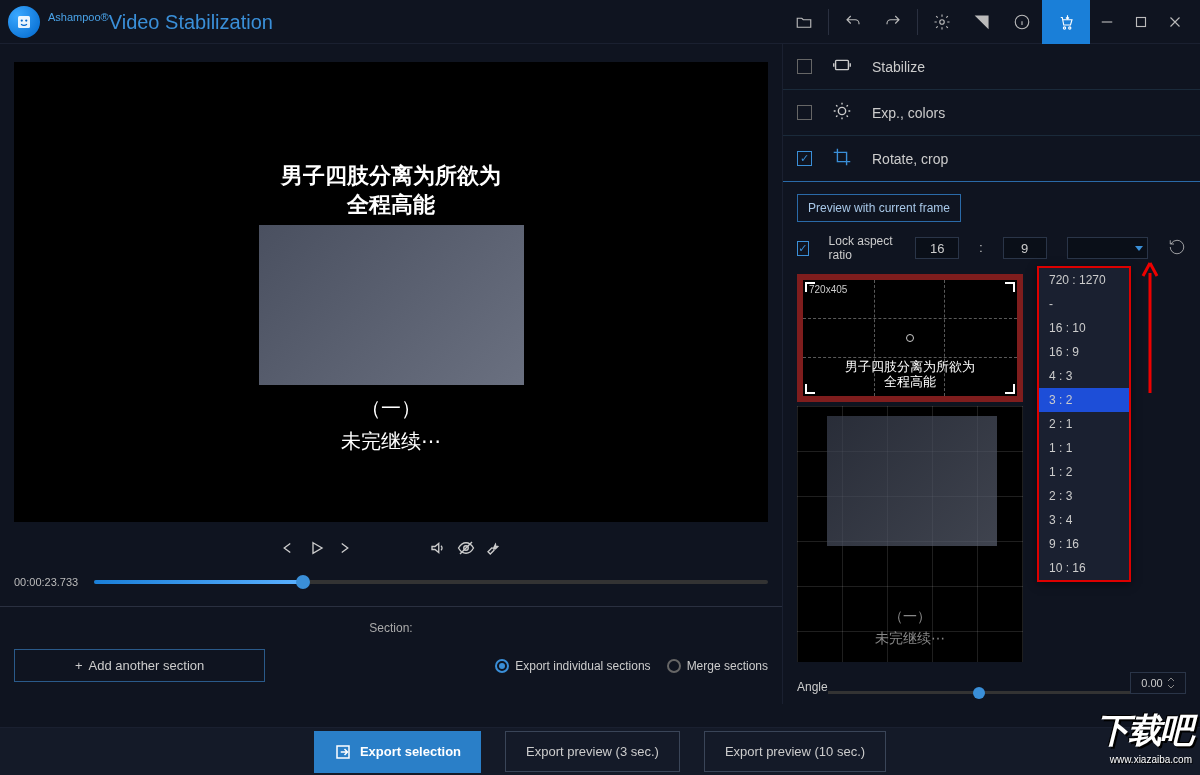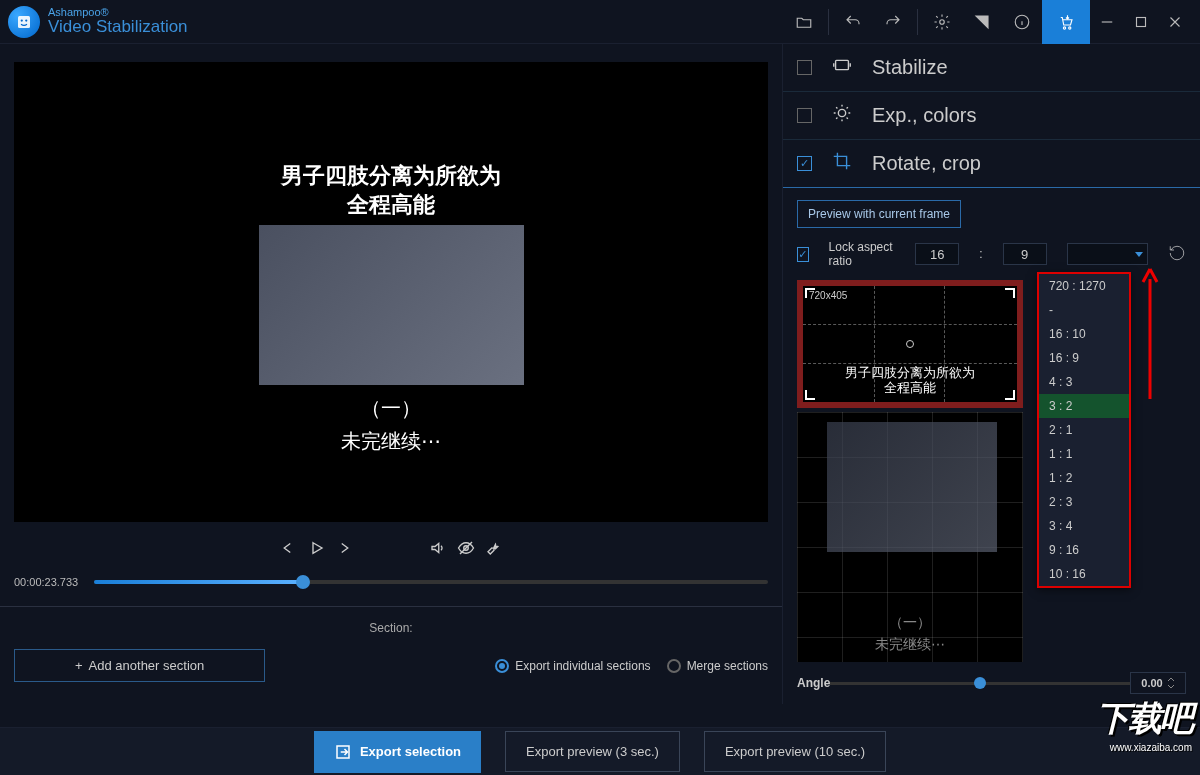--- a/index.html
+++ b/index.html
@@ -1,22 +1,22 @@
 <!DOCTYPE html>
 <html><head>
 <meta charset="utf-8">
 <style>
 *{box-sizing:border-box;margin:0;padding:0;font-family:"Segoe UI",Arial,sans-serif;}
 body{width:1200px;height:775px;background:#0f1420;color:#ccc;overflow:hidden;position:relative;}
 .titlebar{height:44px;background:#0f1420;display:flex;align-items:center;padding:0 8px;border-bottom:1px solid #1a2030;}
 .logo{width:32px;height:32px;border-radius:50%;background:radial-gradient(circle at 30% 30%,#3aa8ff,#0066cc);display:flex;align-items:center;justify-content:center;margin-right:8px;}
 .logo svg{width:18px;height:18px;}
-.brand{display:flex;flex-direction:column;line-height:1.1;}
+.brand{display:flex;flex-direction:row;line-height:1.1;}
 .brand-top{font-size:11px;color:#4aa3e8;}
-.brand-bottom{font-size:17px;color:#3a8fd8;}
+.brand-bottom{font-size:20px;color:#3a8fd8;}
 .tb-right{margin-left:auto;display:flex;align-items:center;height:100%;}
 .tb-btn{width:40px;height:44px;display:flex;align-items:center;justify-content:center;color:#bbb;cursor:pointer;}
 .tb-btn svg{width:18px;height:18px;stroke:#bbb;fill:none;stroke-width:1.5;}
 .tb-sep{width:1px;height:26px;background:#2a3040;margin:0 4px;}
 .cart-btn{background:#1a7fd8;width:48px;}
 .cart-btn svg{stroke:#fff;}
 .win-btn{width:34px;}
 
 .main{display:flex;height:660px;}
 .left{width:782px;display:flex;flex-direction:column;}
@@ -42,21 +42,21 @@
 .section-label{text-align:center;font-size:12px;color:#aaa;margin:6px 0 14px;}
 .section-row{display:flex;align-items:center;gap:20px;}
 .add-section-btn{border:1px solid #2a5a8a;padding:8px 60px;font-size:13px;color:#ccc;display:flex;align-items:center;gap:6px;cursor:pointer;}
 .radio-group{display:flex;align-items:center;gap:16px;margin-left:auto;}
 .radio{display:flex;align-items:center;gap:6px;font-size:12px;cursor:pointer;}
 .radio-circle{width:14px;height:14px;border:2px solid #666;border-radius:50%;display:flex;align-items:center;justify-content:center;}
 .radio-circle.checked{border-color:#3a8fd8;}
 .radio-circle.checked::after{content:"";width:6px;height:6px;background:#3a8fd8;border-radius:50%;}
 
 .right{flex:1;border-left:1px solid #1a2030;display:flex;flex-direction:column;overflow:hidden;}
-.panel-row{display:flex;align-items:center;padding:10px 14px;border-bottom:1px solid #1a2a3a;gap:19px;font-size:20px;cursor:pointer;}
+.panel-row{display:flex;align-items:center;padding:10px 14px;border-bottom:1px solid #1a2a3a;gap:19px;font-size:14px;cursor:pointer;}
 .panel-row.active{border-bottom:1px solid #2a6aa8;}
 .checkbox{width:15px;height:15px;border:1px solid #666;display:flex;align-items:center;justify-content:center;}
 .checkbox.checked{border-color:#3a8fd8;}
 .checkbox.checked::after{content:"✓";color:#3a8fd8;font-size:11px;}
 .panel-icon svg{width:22px;height:22px;stroke:#ccc;fill:none;stroke-width:1.5;}
 .panel-row.active .panel-icon svg{stroke:#3a8fd8;}
 
 .panel-body{padding:12px 14px;display:flex;flex-direction:column;gap:12px;flex:1;overflow:hidden;}
 .preview-btn{border:1px solid #2a6aa8;padding:6px 10px;font-size:12px;color:#a8c8e8;cursor:pointer;align-self:flex-start;}
 .lock-row{display:flex;align-items:center;gap:20px;font-size:12px;}
@@ -71,35 +71,35 @@
 .crop-center{position:absolute;left:50%;top:50%;width:8px;height:8px;border:1px solid #ccc;border-radius:50%;transform:translate(-50%,-50%);}
 .crop-text{position:absolute;bottom:6px;width:100%;text-align:center;font-size:13px;color:#fff;line-height:1.2;}
 .crop-bg{position:absolute;left:0;top:132px;width:226px;height:260px;background:#000;}
 .crop-bg-grid{position:absolute;inset:0;background-image:linear-gradient(rgba(255,255,255,.12) 1px,transparent 1px),linear-gradient(90deg,rgba(255,255,255,.12) 1px,transparent 1px);background-size:45px 45px;}
 .crop-bg-img{position:absolute;left:30px;top:10px;width:170px;height:130px;background:linear-gradient(135deg,#3a4050,#5a6070);opacity:.7;}
 .crop-bg-text{position:absolute;bottom:40px;width:100%;text-align:center;color:#888;font-size:14px;}
 .crop-bg-text2{position:absolute;bottom:18px;width:100%;text-align:center;color:#888;font-size:14px;}
 
 .dropdown{position:absolute;left:240px;top:-8px;width:94px;background:#1a2030;border:2px solid #d00;box-shadow:0 2px 8px rgba(0,0,0,.5);z-index:10;}
 .dropdown-item{padding:5px 10px;font-size:12px;color:#ccc;cursor:pointer;}
-.dropdown-item:hover,.dropdown-item.highlight{background:#14532d;}
+.dropdown-item:hover,.dropdown-item.highlight{background:#1d4ed8;}
 .arrow-annotation{position:absolute;left:338px;top:-16px;z-index:11;}
 .arrow-annotation svg{width:30px;height:140px;}
 
-.angle-row{display:flex;align-items:center;padding:10px 14px;font-size:12px;font-weight:bold;}
+.angle-row{display:flex;align-items:flex-end;padding:10px 14px;font-size:12px;}
 .angle-slider{flex:1;height:3px;background:#333;position:relative;}
 .angle-thumb{position:absolute;left:50%;top:50%;width:12px;height:12px;background:#3a8fd8;border-radius:50%;transform:translate(-50%,-50%);}
 .angle-val{width:56px;height:22px;border:1px solid #2a3548;text-align:center;font-size:11px;display:flex;align-items:center;justify-content:center;gap:4px;}
 
 .footer{position:absolute;bottom:0;left:0;right:0;height:48px;background:#141a28;display:flex;align-items:center;justify-content:center;gap:24px;border-top:1px solid #1a2030;}
 .export-btn{padding:12px 20px;font-size:13px;cursor:pointer;display:flex;align-items:center;gap:8px;}
 .export-primary{background:#2a7fc8;color:#fff;font-weight:600;}
 .export-secondary{border:1px solid #3a4558;color:#ccc;}
 
-.watermark{position:absolute;right:8px;bottom:22px;text-align:right;z-index:20;}
+.watermark{position:absolute;right:8px;bottom:10px;text-align:right;z-index:20;}
 .watermark-big{font-size:34px;font-weight:900;color:#fff;text-shadow:2px 2px 0 #000,-1px -1px 0 #000;font-style:italic;letter-spacing:-2px;}
 .watermark-small{font-size:10px;color:#fff;text-shadow:1px 1px 0 #000;}
 
 .corner{position:absolute;width:10px;height:10px;border:2px solid #fff;}
 .corner.tl{top:2px;left:2px;border-right:none;border-bottom:none;}
 .corner.tr{top:2px;right:2px;border-left:none;border-bottom:none;}
 .corner.bl{bottom:2px;left:2px;border-right:none;border-top:none;}
 .corner.br{bottom:2px;right:2px;border-left:none;border-top:none;}
 .vline{position:absolute;top:0;bottom:0;width:1px;border-left:1px dashed rgba(255,255,255,.35);}
 .hline{position:absolute;left:0;right:0;height:1px;border-top:1px dashed rgba(255,255,255,.35);}

